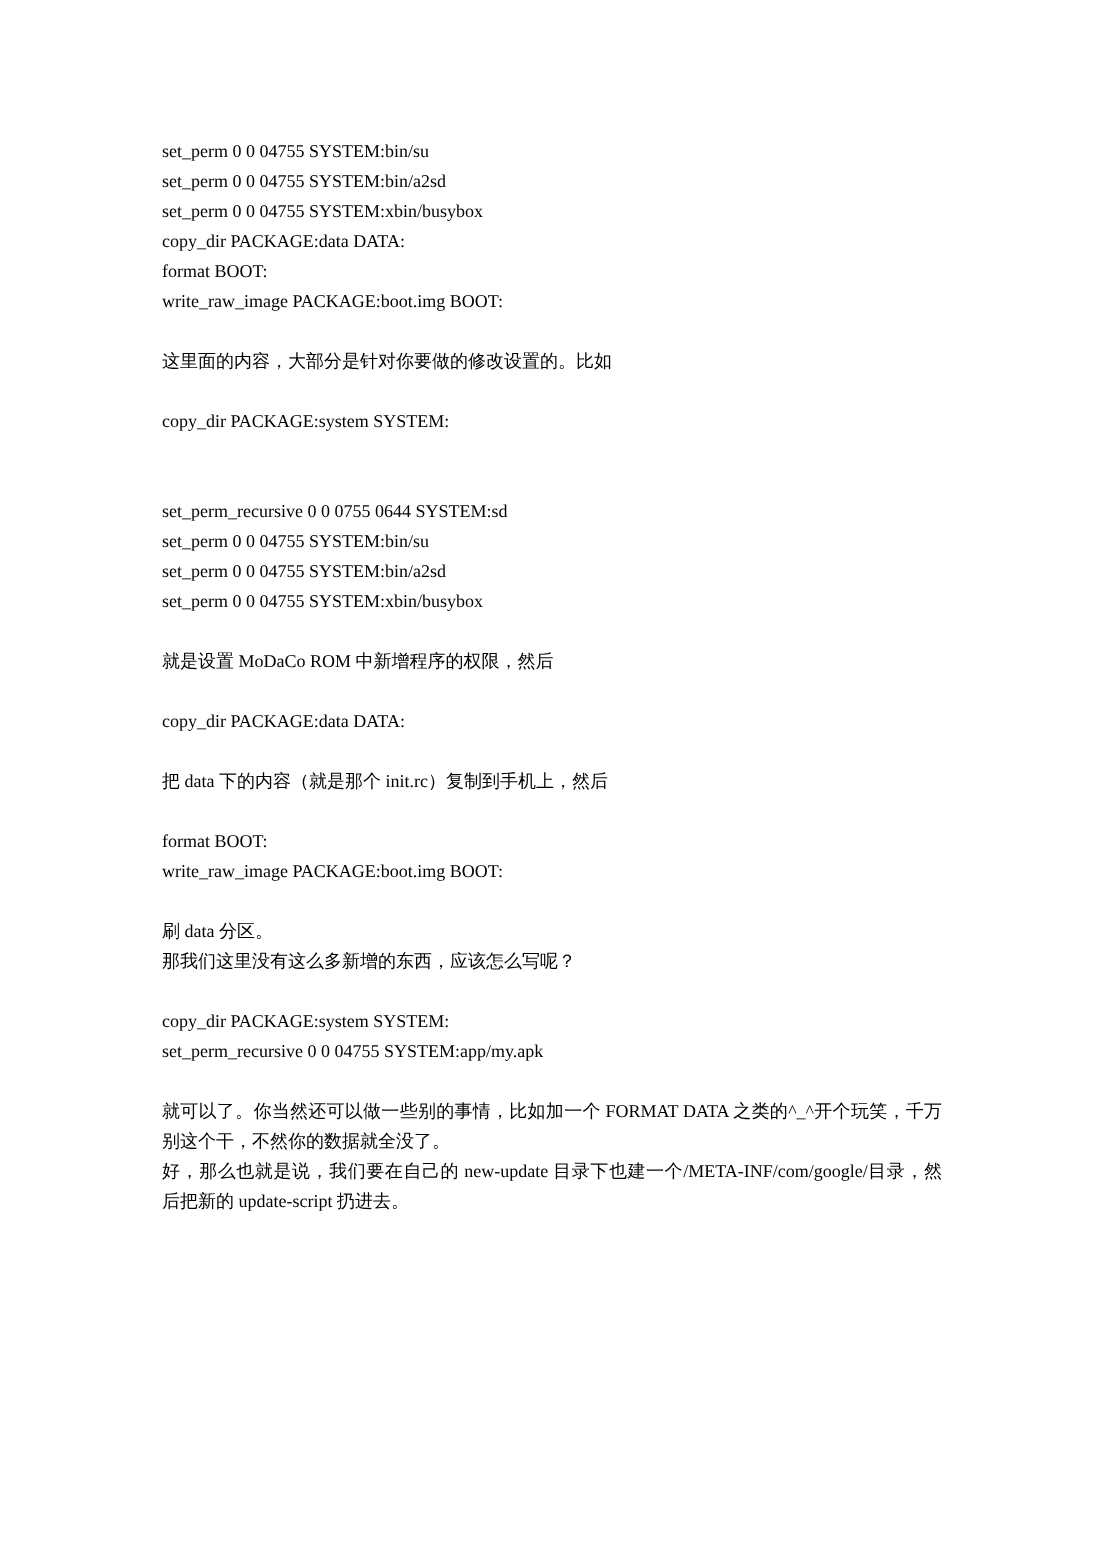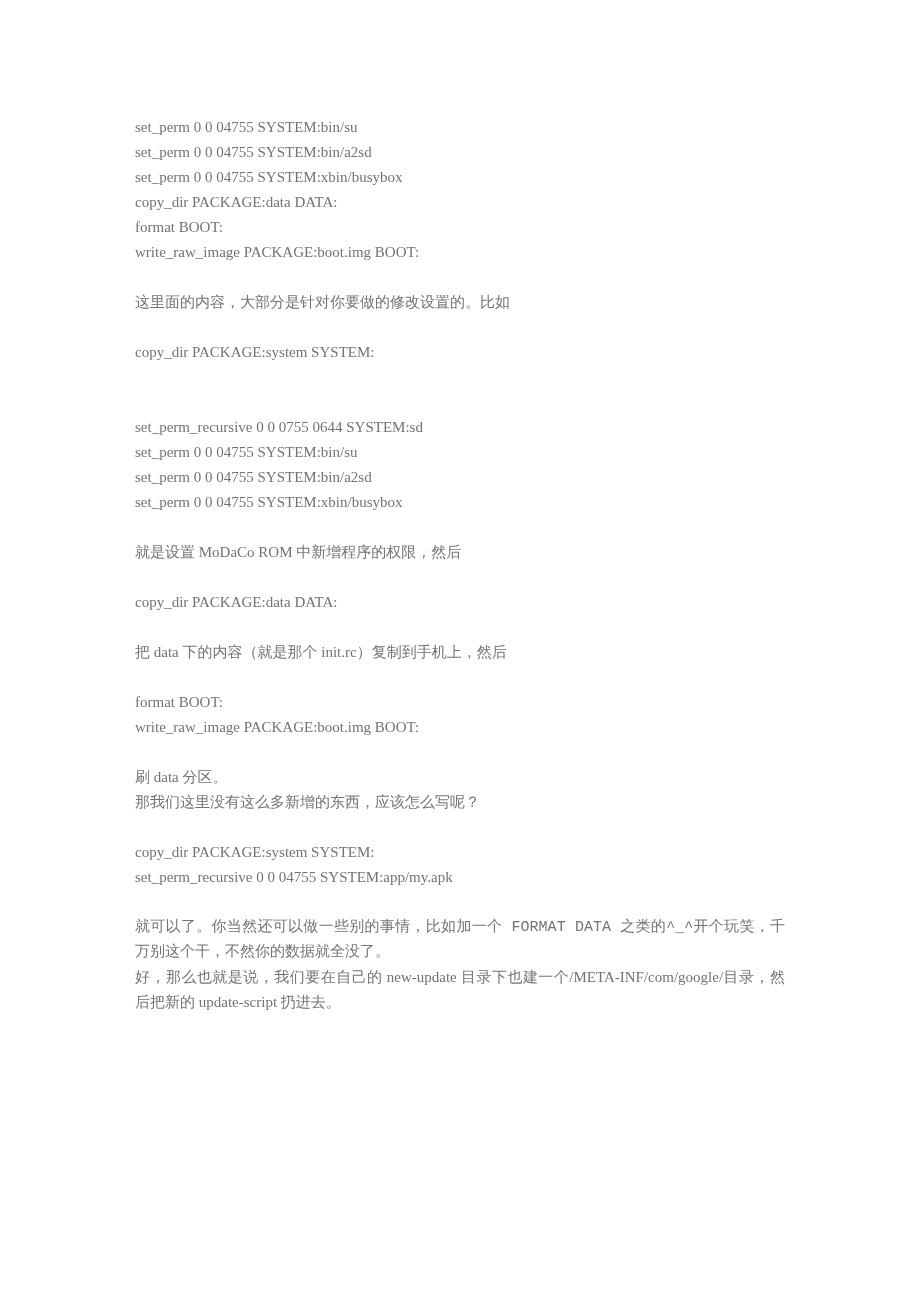--- a/index.html
+++ b/index.html
@@ -4,21 +4,21 @@
 <style>
   body {
     margin: 0;
     padding: 0;
     background: #ffffff;
     font-family: "SimSun", "宋体", serif;
     width: 920px;
   }
   .page {
     padding: 115px 135px 60px 135px;
-    color: #737373;
+    color: #000000;
     font-size: 15px;
     line-height: 25px;
   }
   .para {
     margin: 0;
     padding: 0;
   }
   .blank {
     height: 25px;
   }
@@ -52,15 +52,15 @@
   <div class="blank"></div>
   <p class="para">format BOOT:</p>
   <p class="para">write_raw_image PACKAGE:boot.img BOOT:</p>
   <div class="blank"></div>
   <p class="para">刷 data 分区。</p>
   <p class="para">那我们这里没有这么多新增的东西，应该怎么写呢？</p>
   <div class="blank"></div>
   <p class="para">copy_dir PACKAGE:system SYSTEM:</p>
   <p class="para">set_perm_recursive 0 0 04755 SYSTEM:app/my.apk</p>
   <div class="blank"></div>
-  <p class="para" style="text-align:justify;font-family:Liberation Mono, monospace;">就可以了。你当然还可以做一些别的事情，比如加一个 FORMAT DATA 之类的^_^开个玩笑，千万别这个干，不然你的数据就全没了。</p>
+  <p class="para" style="text-align:justify;">就可以了。你当然还可以做一些别的事情，比如加一个 FORMAT DATA 之类的^_^开个玩笑，千万别这个干，不然你的数据就全没了。</p>
   <p class="para" style="text-align:justify;">好，那么也就是说，我们要在自己的 new-update 目录下也建一个/META-INF/com/google/目录，然后把新的 update-script 扔进去。</p>
 </div>
 
 </body></html>

